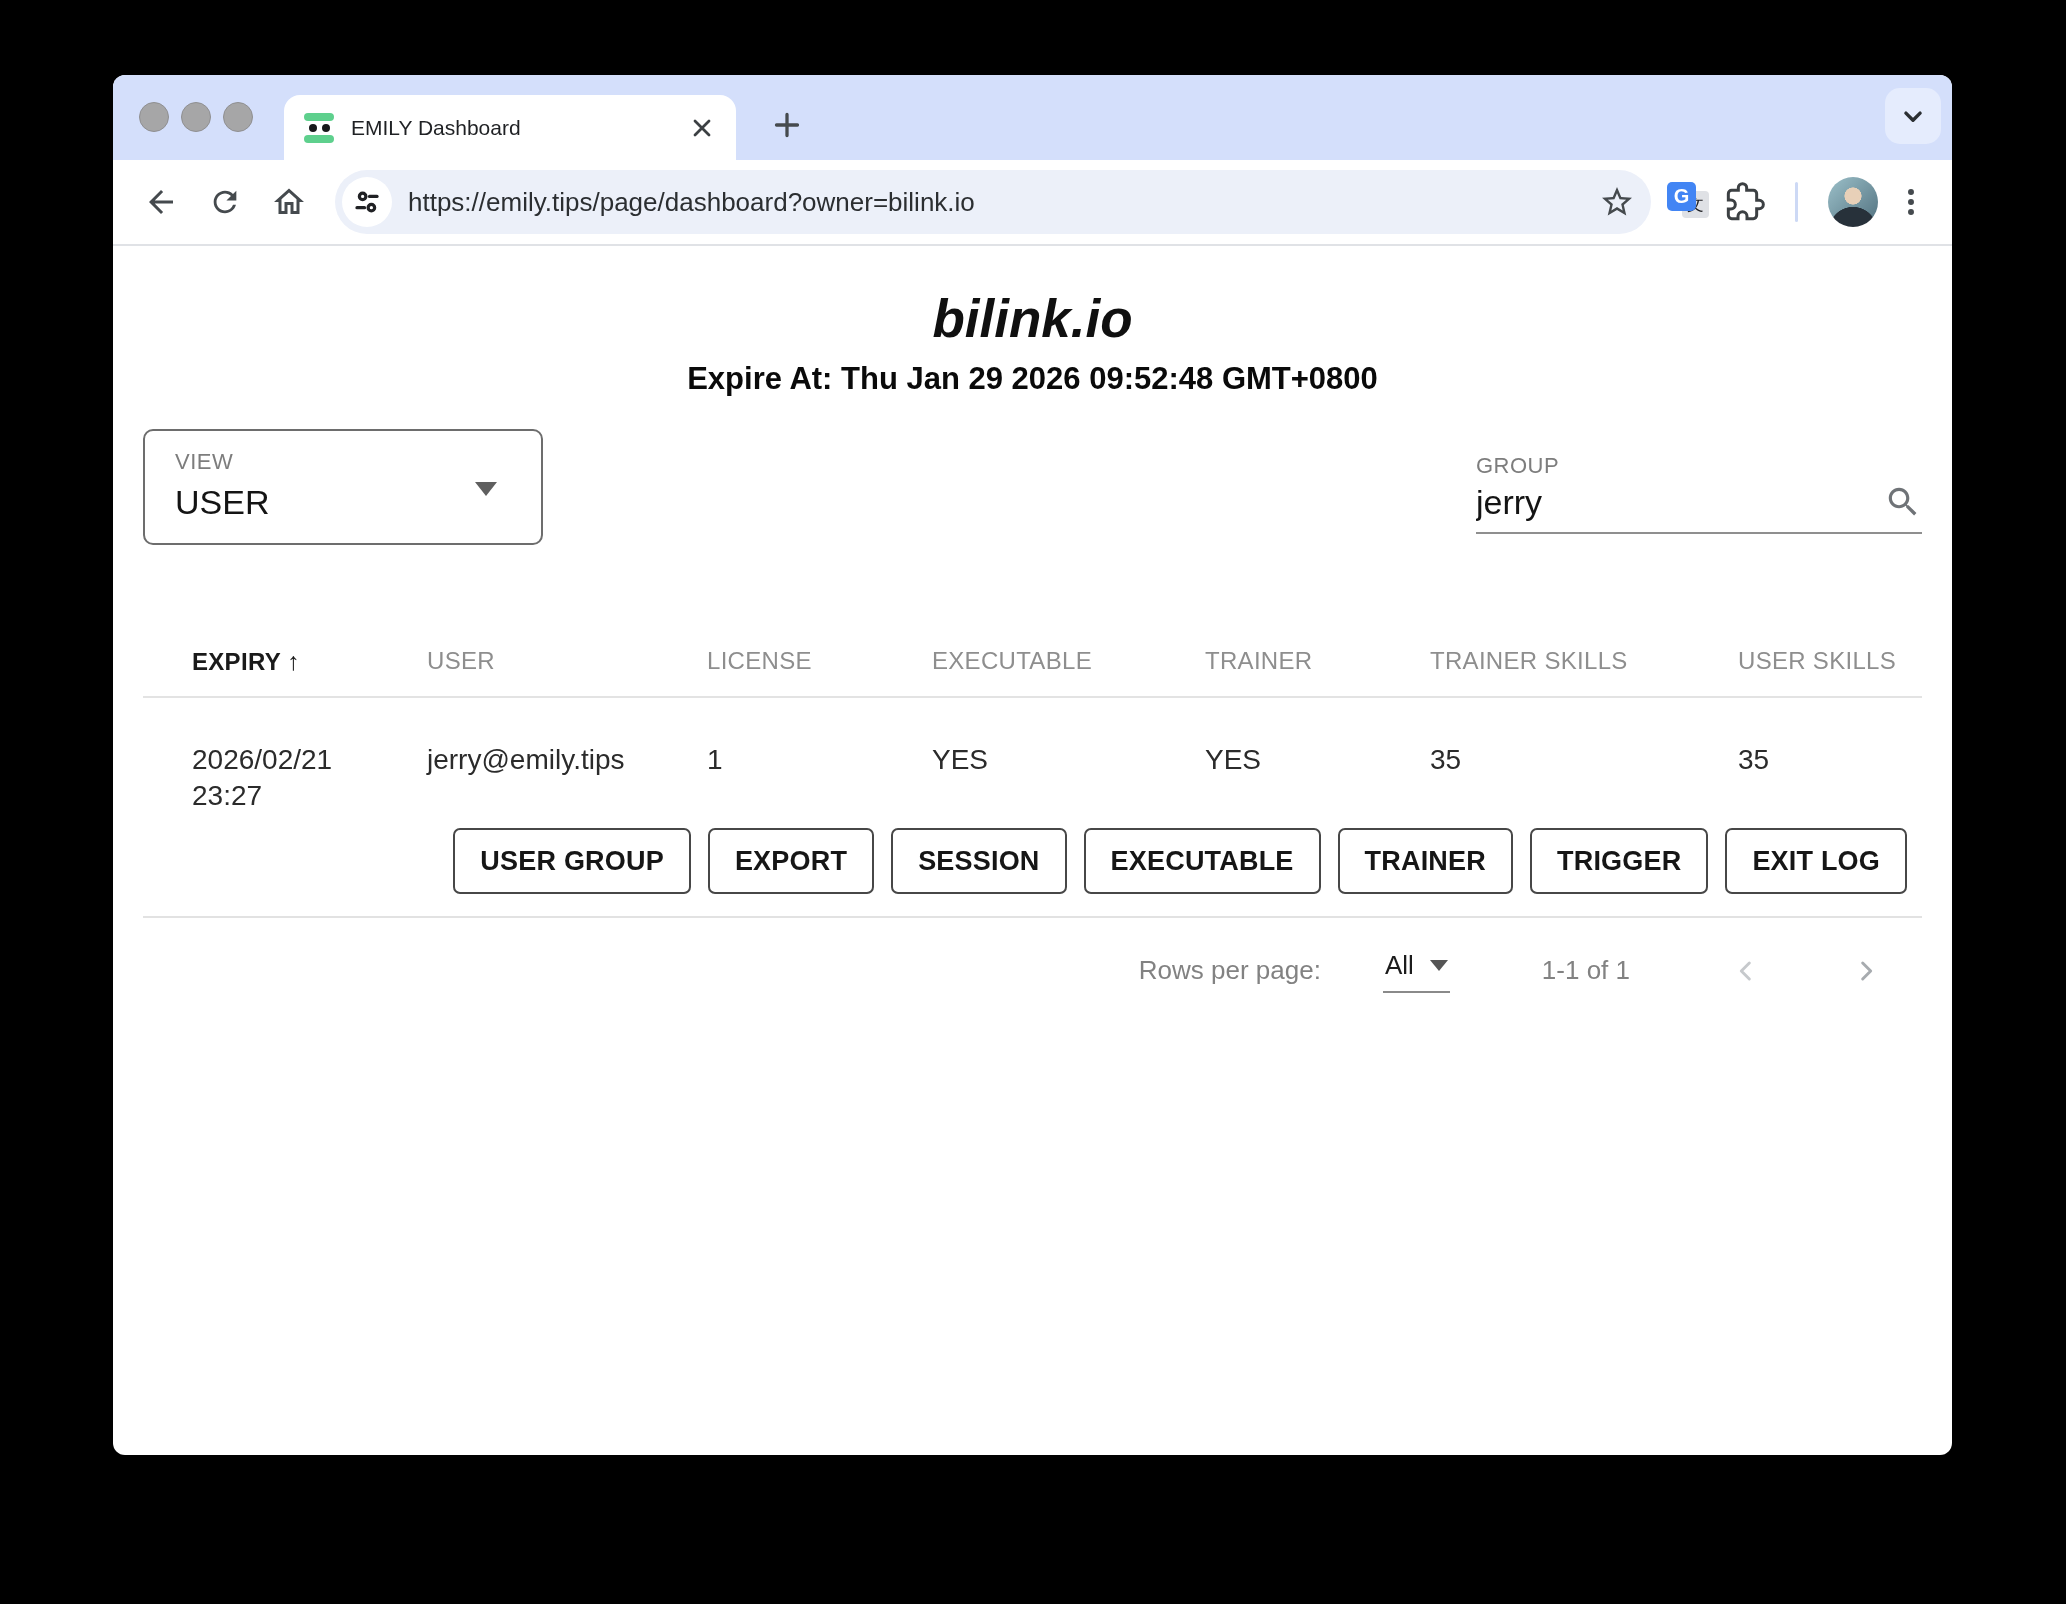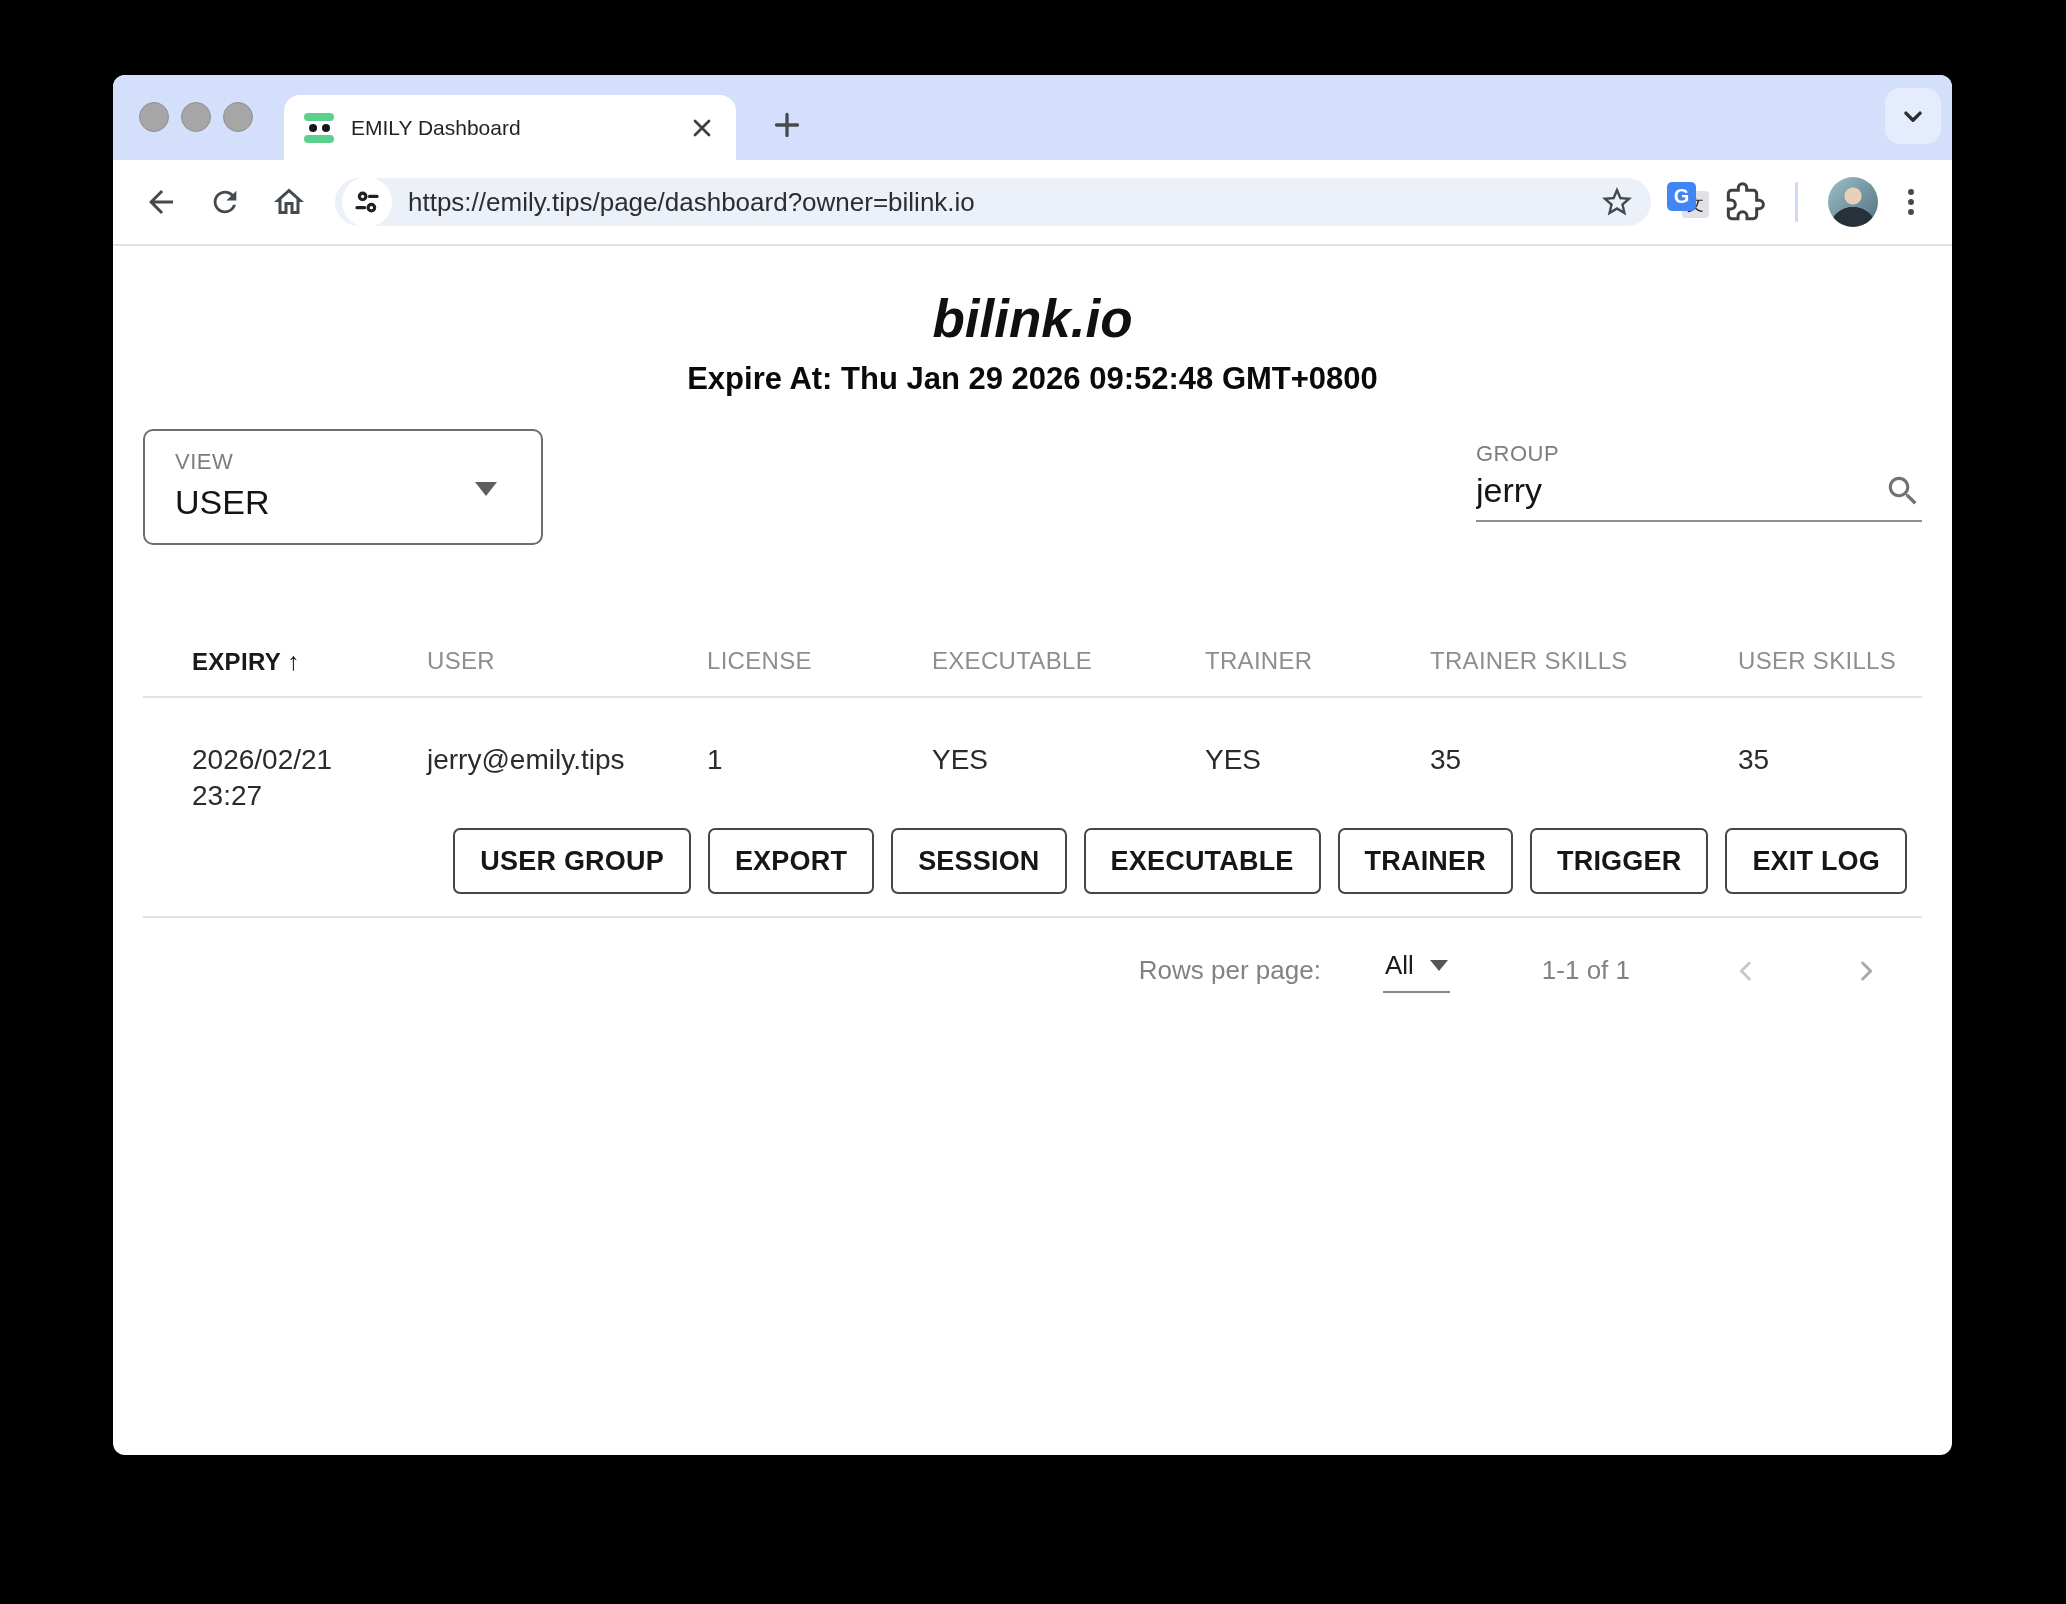--- a/index.html
+++ b/index.html
@@ -19,38 +19,38 @@
   .fav-eyes { display:flex; justify-content:center; gap:5px; }
   .fav-eye { width:8px; height:8px; background:#17181a; border-radius:50%; }
   .tab-title { flex:1; font-size:21px; color:#1f2124; white-space:nowrap; overflow:hidden; }
   .icon-btn { display:flex; align-items:center; justify-content:center; background:none; border:none; cursor:pointer; }
   .newtab-btn { position:absolute; left:646px; top:22px; width:56px; height:56px; border-radius:50%; }
   .tabsearch-btn { position:absolute; right:11px; top:13px; width:56px; height:56px; background:#e5ecfd; border-radius:15px; }
 
   
   .toolbar { height:84px; display:flex; align-items:center; padding:0 24px; gap:16px; background:#fff; }
   .nav-btn { width:48px; height:48px; border-radius:50%; flex:0 0 auto; }
-  .omnibox { flex:1; height:48px; background:#ecf0f9; border-radius:32px; display:flex; align-items:center;
+  .omnibox { flex:1; height:64px; background:#ecf0f9; border-radius:32px; display:flex; align-items:center;
              padding:0 16px 0 7px; margin-left:6px; min-width:0; }
   .tune-circle { width:50px; height:50px; background:#fff; border-radius:50%; display:flex; align-items:center; justify-content:center; flex:0 0 auto; }
   .url { flex:1; margin-left:16px; font-size:26px; color:#2b2e31; white-space:nowrap; overflow:hidden; border:none; background:transparent; font-family:inherit; }
   .tb-sep { width:3px; height:40px; background:#cdd9f5; border-radius:2px; margin:0 14px; }
   .avatar { width:50px; height:50px; border-radius:50%; flex:0 0 auto; cursor:pointer; border:none;
             background:
               radial-gradient(circle at 50% 38%, #e8d0b8 0 21%, rgba(0,0,0,0) 22%),
               radial-gradient(circle at 50% 108%, #27313a 0 40%, rgba(0,0,0,0) 41%),
               linear-gradient(135deg,#9cc0c9,#50707e); }
   .toolbar-divider { height:2px; background:#e0e2e6; }
 
   
   .content { padding:0 30px; background:#fff; }
   .page-title { margin-top:42px; text-align:center; font-size:53px; font-weight:700; color:#101010;font-style:italic; }
   .expire { margin-top:12px; text-align:center; font-size:31px; font-weight:700; color:#0a0a0a; }
 
-  .controls { display:flex; justify-content:space-between; align-items:flex-start; margin-top:32px;gap:48px; }
+  .controls { display:flex; justify-content:space-between; align-items:center; margin-top:32px;gap:48px; }
   .view-box { position:relative; width:400px; height:116px; border:2.5px solid #6d6d6d; border-radius:10px;
               padding:18px 0 0 30px; background:#fff; cursor:pointer; }
   .view-label { font-size:22px; color:#7d7d7d; letter-spacing:.5px; }
   .view-value { display:block; font-size:34px; color:#141414; margin-top:8px; }
   .tri-down { width:0; height:0; border-left:11px solid transparent; border-right:11px solid transparent; border-top:14px solid #5f5f5f; }
   .view-tri { position:absolute; right:44px; top:51px; }
 
   .search-box { width:446px; margin-top:12px; }
   .search-label { font-size:22px; color:#7d7d7d; letter-spacing:.5px; }
   .search-row { display:flex; align-items:center; margin-top:4px; padding-bottom:10px; border-bottom:2px solid #8f8f8f; }

